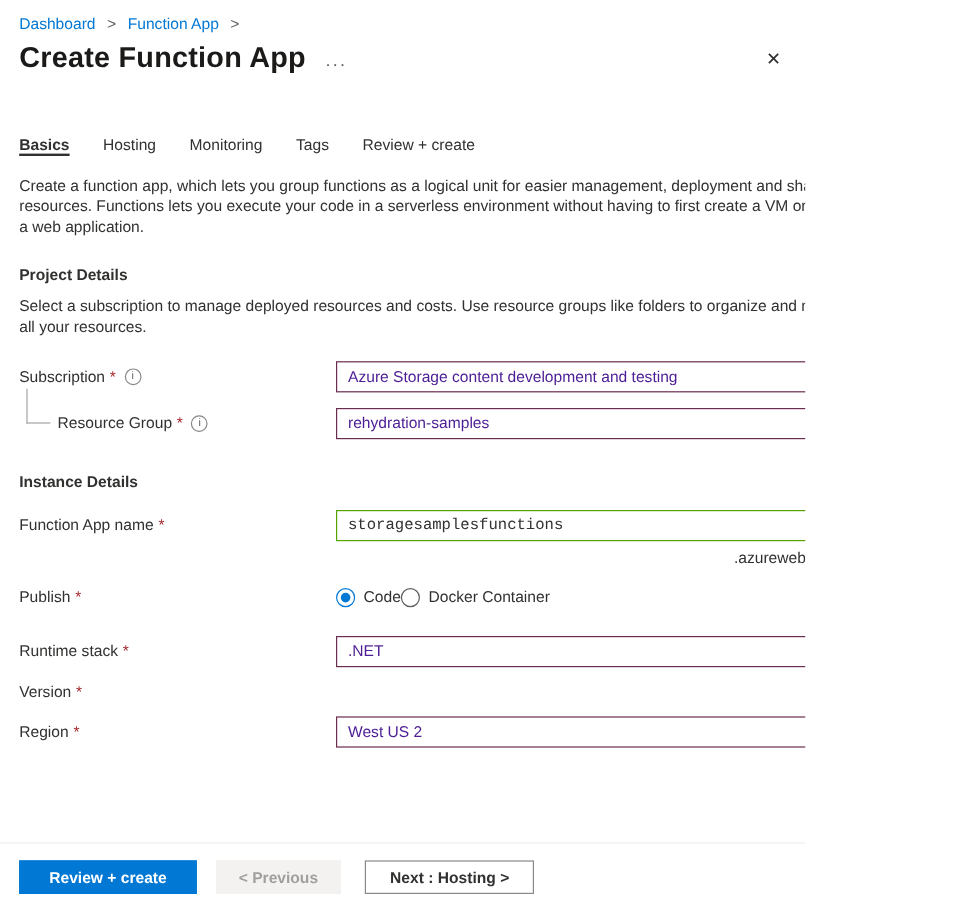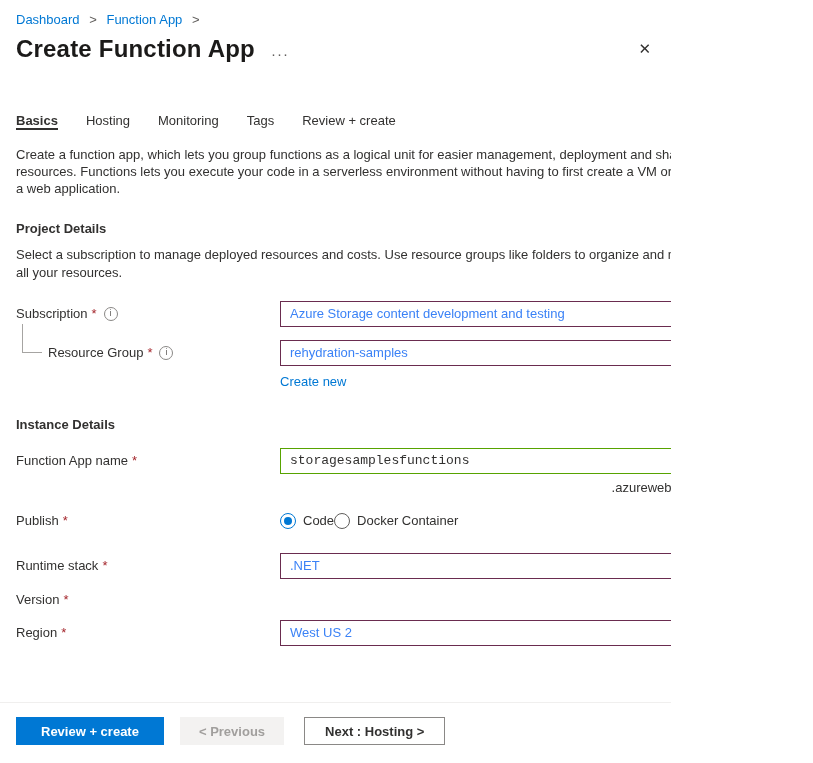--- a/index.html
+++ b/index.html
@@ -48,21 +48,21 @@
   .info-icon {
     margin-left:7px; width:14px; height:14px; border:1px solid #8a8886; border-radius:50%;
     font-size:9px; line-height:1; display:inline-flex; align-items:center; justify-content:center;
     color:#605e5c; cursor:pointer; flex-shrink:0;
   }
   .dropdown {
     height:26px; border:1px solid #6a2c4f; background:#fff;
     display:flex; align-items:center; justify-content:space-between;
     padding:0 9px; cursor:pointer;
   }
-  .dd-value { color:#3b82f6; white-space:nowrap; overflow:hidden; }
+  .dd-value { color:#4c1d95; white-space:nowrap; overflow:hidden; }
   .chevron { display:flex; align-items:center; color:#323130; }
   .chevron svg { display:block; }
 
   
   .tree-elbow {
     position:absolute; left:6px; top:-16px; width:20px; height:29px;
     border-left:1px solid #a6a4a2; border-bottom:1px solid #a6a4a2;
   }
   .rg-label { padding-left:32px; }
 
@@ -184,26 +184,20 @@
             <span class="dd-value">rehydration-samples</span>
             <span class="chevron">
               <svg width="12" height="8" viewBox="0 0 12 8">
                   <path d="M1 1 L6 6.2 L11 1" fill="none" stroke="currentColor" stroke-width="1.4"></path>
                 </svg>
             </span>
           </div>
         </div>
       </div>
 
-      <div class="form-row link-row">
-        <div class="label-cell"></div>
-        <div class="control-cell">
-          <a class="link">Create new</a>
-        </div>
-      </div>
 
       <h2 class="section-heading instance-heading">Instance Details</h2>
 
       <div class="form-row" style="margin-top:16px;">
         <div class="label-cell">
           <span>Function App name</span>
             <span class="req">*</span>
         </div>
         <div class="control-cell">
           <div class="input-wrap">

